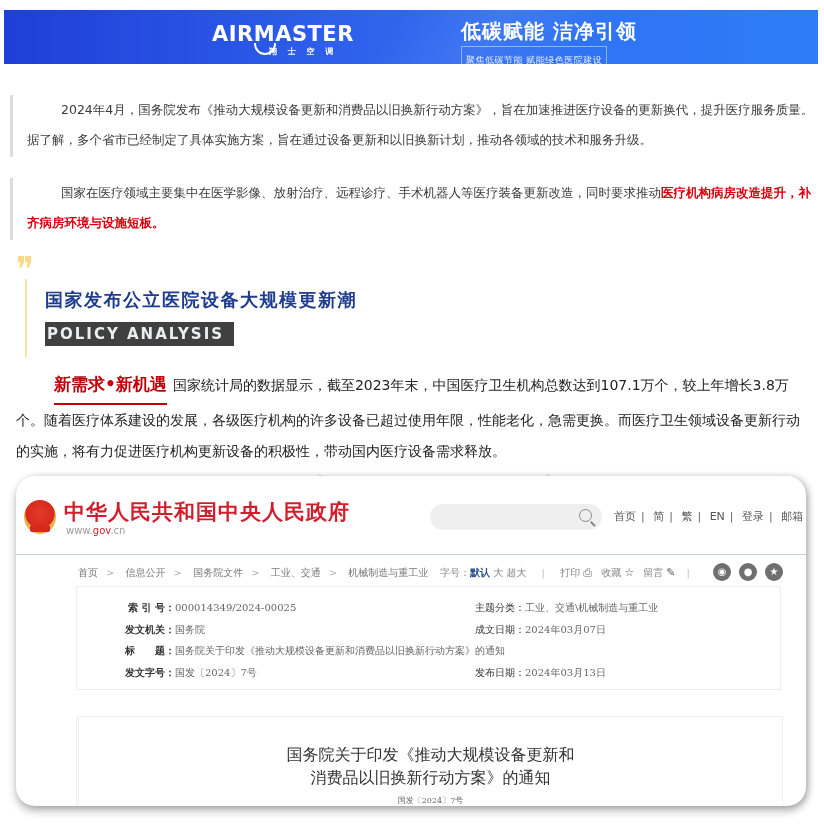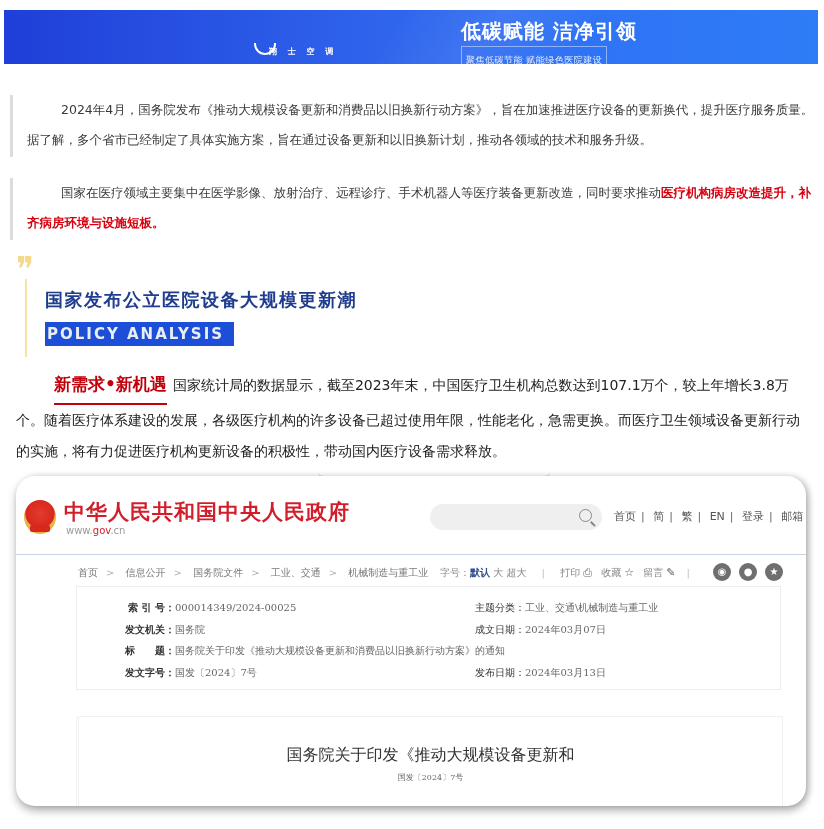--- a/index.html
+++ b/index.html
@@ -51,21 +51,21 @@
       position: absolute; left: 16px; top: 254px; color: #f7d98a; font-size: 34px; font-weight: bold; font-style: italic;
       line-height: 30px; letter-spacing: -3px;
     }
     .heading-bar {
       position: absolute; left: 25px; top: 279px; width: 2px; height: 78px; background: #f7e2a5;
     }
     .section-title {
       position: absolute; left: 45px; top: 288px; color: #1f3c8f; font-size: 18px; font-weight: bold; letter-spacing: 1.5px;
     }
     .policy-tag {
-      position: absolute; left: 45px; top: 322px; background: #1d4ed8; color: #e9eef0;
+      position: absolute; left: 45px; top: 322px; background: #404040; color: #e9eef0;
       font-size: 15px; font-weight: bold; letter-spacing: 2px; padding: 1px 10px 1px 2px; height: 24px; line-height: 23px;
     }
 
     
     .body-para {
       position: absolute; left: 16px; top: 370px; width: 796px; font-size: 14px; line-height: 31px; color: #222;
     }
     .kw {
       display: inline-block; color: #c0000b; font-weight: bold; font-size: 17px; margin-left: 38px; margin-right: 6px;
       border-bottom: 2px solid #c0000b; line-height: 22px; padding-bottom: 8px;
@@ -131,20 +131,21 @@
     }
     .doc-title { margin-top: 26px; font-size: 16px; color: #333; line-height: 23px; }
     .doc-no { font-size: 8px; color: #666; margin-top: 6px; }
     .left-guide { position: absolute; left: 60px; top: 240px; width: 1px; height: 90px; background: #f2f2f2; }
   </style>
 </head>
 <body>
 
 <div class="banner">
   <div class="diag"></div>
+  <div class="brand">AIRMASTER</div>
   <div class="brand-swoosh"></div>
   <div class="brand-sub">翔 士 空 调</div>
   <div class="slogan">低碳赋能  洁净引领</div>
   <div class="slogan-sub">聚焦低碳节能  赋能绿色医院建设</div>
 </div>
 
 <div class="quote-block quote-1">
   <span class="indent"></span><span>2024年4月，国务院发布《推动大规模设备更新和消费品以旧换新行动方案》，旨在加速推进医疗设备的更新换代，提升医疗服务质量。据了解，多个省市已经制定了具体实施方案，旨在通过设备更新和以旧换新计划，推动各领域的技术和服务升级。</span>
 </div>
 <div class="quote-block quote-2">
@@ -222,16 +223,17 @@
     </div>
     <div class="meta-row" style="left:382px; top:79px">
       <span class="meta-label2">发布日期：</span><span>2024年03月13日</span>
     </div>
   </div>
 
   <div class="left-guide"></div>
   <div class="doc-box">
     <div class="doc-title">
       <div>国务院关于印发《推动大规模设备更新和</div>
+      <div>消费品以旧换新行动方案》的通知</div>
     </div>
     <div class="doc-no">国发〔2024〕7号</div>
   </div>
 </div>
 
 </body></html>

